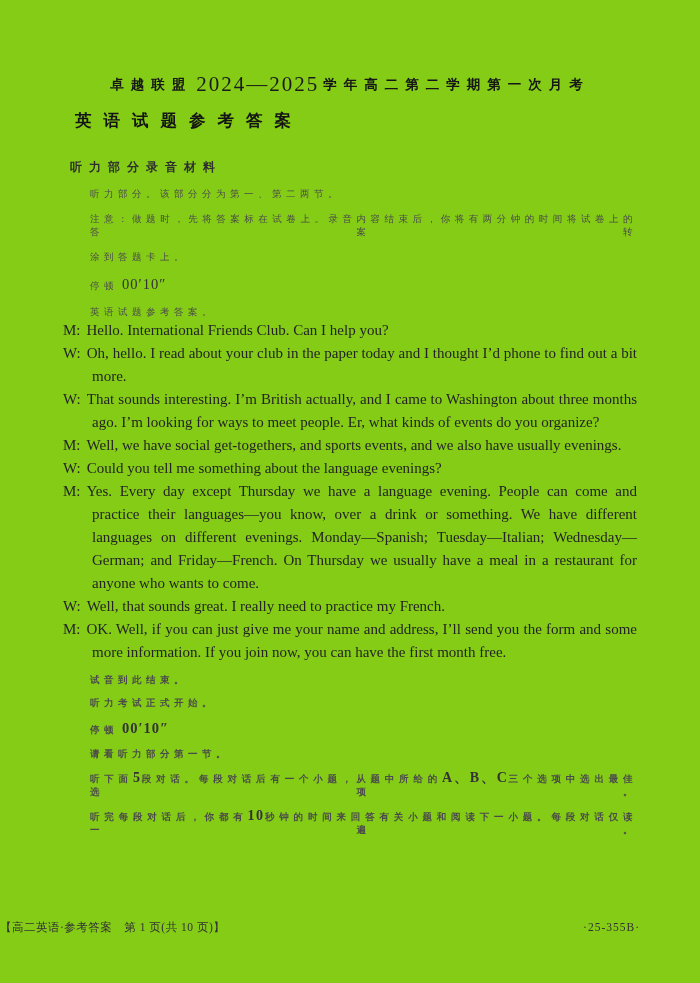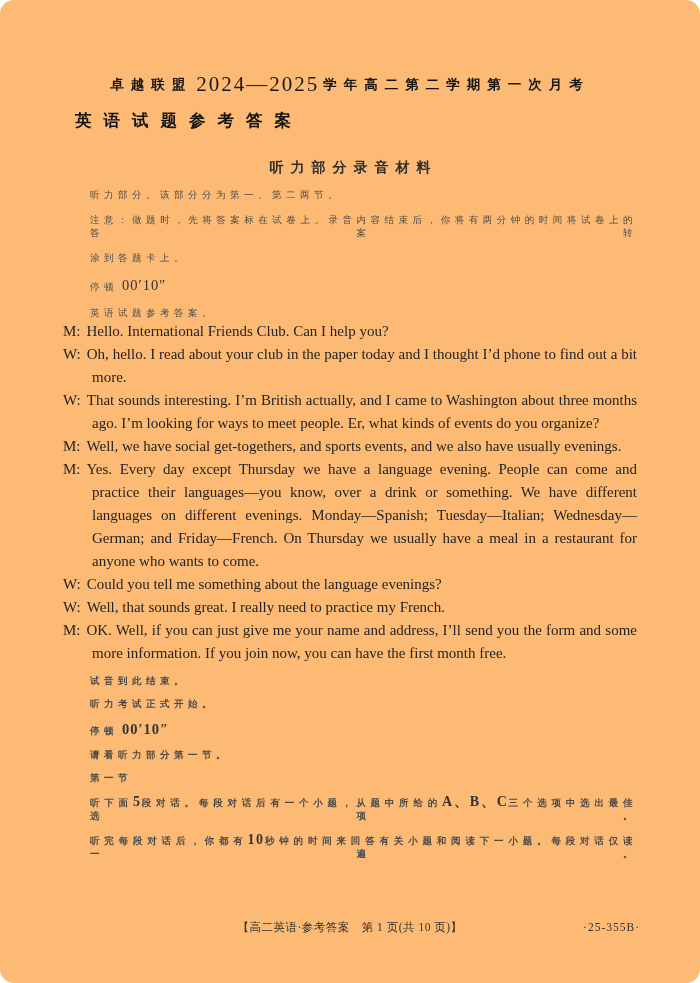--- a/index.html
+++ b/index.html
@@ -1,25 +1,24 @@
 <!DOCTYPE html>
 <html><head>
 <meta charset="utf-8">
 <style>
   html, body { margin: 0; padding: 0; background: #ffffff; }
   .page {
     position: relative;
     width: 700px;
     height: 983px;
     margin: 0 auto;
-    background: #fdba74;
+    background: #84cc16;
     overflow: hidden;
     font-family: "Liberation Serif", "DejaVu Serif", serif;
     color: #242424;
-    border-radius: 14px;
   }
   .content { padding: 0 63px; }
 
   
   .title1 { margin-top: 72px; text-align: center; white-space: nowrap; }
   .title1 .cjk-bold {
     font-family: "Liberation Sans", "DejaVu Sans", sans-serif;
     font-weight: bold;
     font-size: 13.5px;
     letter-spacing: 7px;
@@ -37,24 +36,24 @@
     text-align: left;
     font-family: "Liberation Sans", "DejaVu Sans", sans-serif;
     font-weight: bold;
     font-size: 16.5px;
     letter-spacing: 12px;
     text-indent: 12px;
     color: #141414;
   }
   .mheading {
     margin-top: 27px;
-    text-align: center;
+    text-align: left;
     font-family: "Liberation Sans", "DejaVu Sans", sans-serif;
     font-weight: bold;
-    font-size: 14px;
+    font-size: 12px;
     letter-spacing: 7px;
     text-indent: 7px;
     color: #2e2e2e;
   }
 
   
   .cn {
     font-family: "Liberation Serif", "DejaVu Serif", serif;
     font-size: 9.5px;
     letter-spacing: 4.5px;
@@ -93,21 +92,21 @@
 
   
   .footer {
     position: absolute;
     left: 0;
     top: 920px;
     width: 100%;
     font-size: 11.5px;
     color: #333333;
   }
-  .footer-center { text-align: center; letter-spacing: 0.5px; }
+  .footer-center { text-align: left; letter-spacing: 0.5px; }
   .footer-right { position: absolute; right: 60px; top: 1px; letter-spacing: 1px; }
 </style>
 </head>
 <body>
 
 <div class="page">
   <div class="content">
 
     <div class="title1">
       <span class="cjk-bold">卓越联盟</span>
@@ -134,41 +133,40 @@
       <div class="turn">
         <span class="spk">W:</span><span>Oh, hello. I read about your club in the paper today and I thought I’d phone to find out a bit more.</span>
       </div>
       <div class="turn">
         <span class="spk">W:</span><span>That sounds interesting. I’m British actually, and I came to Washington about three months ago. I’m looking for ways to meet people. Er, what kinds of events do you organize?</span>
       </div>
       <div class="turn">
         <span class="spk">M:</span><span>Well, we have social get-togethers, and sports events, and we also have usually evenings.</span>
       </div>
       <div class="turn">
-        <span class="spk">M:</span><span>Yes. Every day except Thursday we have a language evening. People can come and practice their languages—you know, over a drink or something. We have different languages on different evenings. Monday—Spanish; Tuesday—Italian; Wednesday—German; and Friday—French. On Thursday we usually have a meal in a restaurant for anyone who wants to come.</span>
+        <span class="spk">W:</span><span>Could you tell me something about the language evenings?</span>
       </div>
       <div class="turn">
-        <span class="spk">W:</span><span>Could you tell me something about the language evenings?</span>
+        <span class="spk">M:</span><span>Yes. Every day except Thursday we have a language evening. People can come and practice their languages—you know, over a drink or something. We have different languages on different evenings. Monday—Spanish; Tuesday—Italian; Wednesday—German; and Friday—French. On Thursday we usually have a meal in a restaurant for anyone who wants to come.</span>
       </div>
       <div class="turn">
         <span class="spk">W:</span><span>Well, that sounds great. I really need to practice my French.</span>
       </div>
       <div class="turn">
         <span class="spk">M:</span><span>OK. Well, if you can just give me your name and address, I’ll send you the form and some more information. If you join now, you can have the first month free.</span>
       </div>
     </div>
 
     <div class="lower">
       <div class="cn">试音到此结束。</div>
       <div class="cn">听力考试正式开始。</div>
       <div class="cn pause">
         <span>停顿</span><span class="ptime">00′10″</span>
       </div>
       <div class="cn">请看听力部分第一节。</div>
-      <div class="cn">第一节</div>
       <div class="cn just">
         <span>听下面</span><span class="bignum">5</span><span>段对话。每段对话后有一个小题，从题中所给的</span><span class="bignum">A、B、C</span><span>三个选项中选出最佳选项。</span>
       </div>
       <div class="cn just">
         <span>听完每段对话后，你都有</span><span class="bignum">10</span><span>秒钟的时间来回答有关小题和阅读下一小题。每段对话仅读一遍。</span>
       </div>
     </div>
 
   </div>
 

